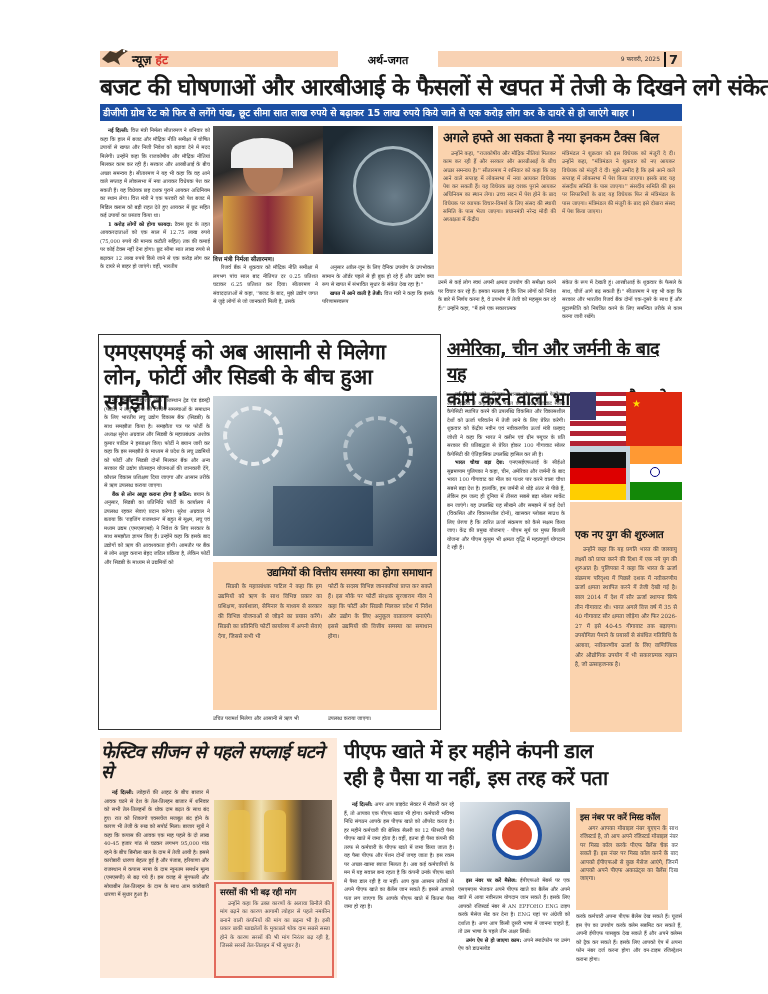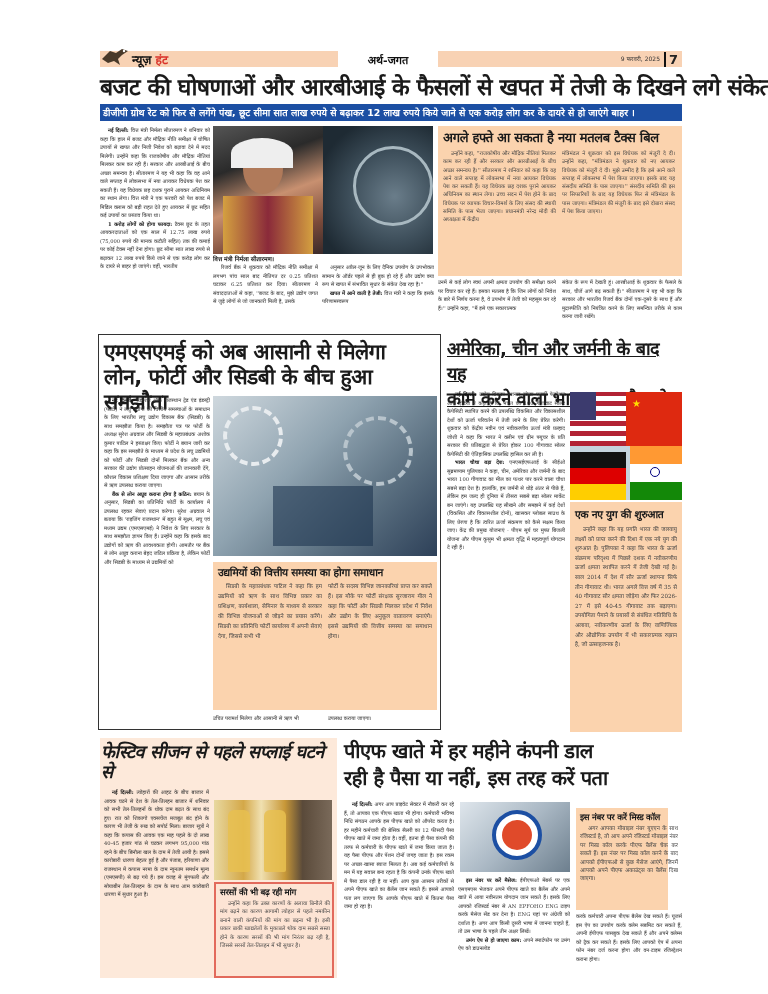--- a/index.html
+++ b/index.html
@@ -50,21 +50,21 @@
       <span class="mh-logo-text"><span>न्यूज़</span> <span class="accent">हंट</span></span>
     </div>
     <div class="mh-center">अर्थ-जगत</div>
     <div class="mh-right">
       <span class="mh-date">9 फरवरी, 2025</span>
       <span class="mh-pageno">7</span>
     </div>
   </div>
 
   <div class="main-headline">बजट की घोषणाओं और आरबीआई के फैसलों से खपत में तेजी के दिखने लगे संकेत</div>
-  <div class="subhead-bar">डीजीपी ग्रोथ रेट को फिर से लगेंगे पंख, छूट सीमा सात लाख रुपये से बढ़ाकर 12 लाख रुपये किये जाने से एक करोड़ लोग कर के दायरे से हो जाएंगे बाहर ।</div>
+  <div class="subhead-bar">डीजीपी ग्रोथ रेट को फिर से लगेंगे पंख, छूट सीमा सात लाख रुपये से बढ़ाकर 15 लाख रुपये किये जाने से एक करोड़ लोग कर के दायरे से हो जाएंगे बाहर ।</div>
 
   <div class="col" style="left:0; top:86px; width:110px; height:202px;">
     <p><span class="lead">नई दिल्ली:</span> <span>वित्त मंत्री निर्मला सीतारमण ने शनिवार को कहा कि हाल में बजट और मौद्रिक नीति समीक्षा में घोषित उपायों से खपत और निजी निवेश को बढ़ावा देने में मदद मिलेगी। उन्होंने कहा कि राजकोषीय और मौद्रिक नीतियां मिलकर काम कर रही हैं। सरकार और आरबीआई के बीच अच्छा समन्वय है। सीतारमण ने यह भी कहा कि वह आने वाले सप्ताह में लोकसभा में नया आयकर विधेयक पेश कर सकती हैं। यह विधेयक छह दशक पुराने आयकर अधिनियम का स्थान लेगा। वित्त मंत्री ने एक फरवरी को पेश बजट में मिडिल क्लास को बड़ी राहत देते हुए आयकर में छूट सहित कई उपायों का प्रस्ताव किया था।</span></p>
     <p><span class="lead">1 करोड़ लोगों को होगा फायदा:</span> <span>टैक्स छूट के तहत आयकरदाताओं को एक साल में 12.75 लाख रुपये (75,000 रुपये की मानक कटौती सहित) तक की कमाई पर कोई टैक्स नहीं देना होगा। छूट सीमा सात लाख रुपये से बढ़ाकर 12 लाख रुपये किये जाने से एक करोड़ लोग कर के दायरे से बाहर हो जाएंगे। वहीं, भारतीय</span></p>
   </div>
 
   <div class="photo" style="left:113px; top:86px; width:110px; height:128px; background: linear-gradient(160deg,#555 0%,#2a2a2a 30%,#c89070 55%,#7a4a3a 80%,#3a2a2a 100%);">
     <div style="position:absolute; left:30px; top:18px; width:40px; height:50px; border-radius:50%; background:#b07a5a;"></div>
     <div style="position:absolute; left:18px; top:12px; width:62px; height:30px; border-radius:50% 50% 0 0; background:#eee;"></div>
     <div style="position:absolute; left:10px; top:70px; width:90px; height:58px; background:linear-gradient(90deg,#d4a040,#8a2a3a,#d4a040);"></div>
@@ -77,21 +77,21 @@
 
   <div class="col" style="left:113px; top:223px; width:105px; height:66px;">
     <p>रिजर्व बैंक ने शुक्रवार को मौद्रिक नीति समीक्षा में लगभग पांच साल बाद नीतिगत दर 0.25 प्रतिशत घटाकर 6.25 प्रतिशत कर दिया। सीतारमण ने संवाददाताओं से कहा, ''बजट के बाद, मुझे उद्योग जगत से जुड़े लोगों से जो जानकारी मिली है, उसके</p>
   </div>
   <div class="col" style="left:222px; top:223px; width:112px; height:66px;">
     <p>अनुसार अप्रैल-जून के लिए दैनिक उपयोग के उपभोक्ता सामान के ऑर्डर पहले से ही बुक हो रहे हैं और उद्योग क्या रूप से खपत में संभावित सुधार के संकेत देख रहा है।''</p>
     <p><span class="lead">खपत में आने वाली है तेजी:</span> <span>वित्त मंत्री ने कहा कि इसके परिणामस्वरूप</span></p>
   </div>
 
   <div class="box-peach" style="left:338px; top:86px; width:244px; height:150px; padding:3px 5px;">
-    <div class="box-title" style="font-size:13px; line-height:18px;">अगले हफ्ते आ सकता है नया मतलब टैक्स बिल</div>
+    <div class="box-title" style="font-size:13px; line-height:18px;">अगले हफ्ते आ सकता है नया इनकम टैक्स बिल</div>
     <div style="display:flex; gap:6px; margin-top:2px;">
       <div class="col" style="position:relative; width:113px; height:124px; font-size:5.4px; line-height:8.3px; color:#444;">
           <p>उन्होंने कहा, ''राजकोषीय और मौद्रिक नीतियां मिलकर काम कर रही हैं और सरकार और आरबीआई के बीच अच्छा समन्वय है।'' सीतारमण ने शनिवार को कहा कि वह आने वाले सप्ताह में लोकसभा में नया आयकर विधेयक पेश कर सकती हैं। यह विधेयक छह दशक पुराने आयकर अधिनियम का स्थान लेगा। उच्च सदन में पेश होने के बाद विधेयक पर व्यापक विचार-विमर्श के लिए संसद की स्थायी समिति के पास भेजा जाएगा। प्रधानमंत्री नरेन्द्र मोदी की अध्यक्षता में केंद्रीय</p>
         </div>
       <div class="col" style="position:relative; width:113px; height:124px; font-size:5.4px; line-height:8.3px; color:#444;">
           <p style="text-indent:0">मंत्रिमंडल ने शुक्रवार को इस विधेयक को मंजूरी दे दी। उन्होंने कहा, ''मंत्रिमंडल ने शुक्रवार को नए आयकर विधेयक को मंजूरी दे दी। मुझे उम्मीद है कि इसे आने वाले सप्ताह में लोकसभा में पेश किया जाएगा। इसके बाद यह संसदीय समिति के पास जाएगा।'' संसदीय समिति की इस पर सिफारिशों के बाद यह विधेयक फिर से मंत्रिमंडल के पास जाएगा। मंत्रिमंडल की मंजूरी के बाद इसे दोबारा संसद में पेश किया जाएगा।</p>
         </div>
     </div>
   </div>
   <div class="col" style="left:338px; top:238px; width:118px; height:50px;">
@@ -110,21 +110,21 @@
     <p><span class="lead">नई दिल्ली:</span> <span>फेडरेशन ऑफ राजस्थान ट्रेड एंड इंडस्ट्री (फोर्टी) ने लघु उद्योगों की वित्तीय समस्याओं के समाधान के लिए भारतीय लघु उद्योग विकास बैंक (सिडबी) के साथ समझौता किया है। समझौता पत्र पर फोर्टी के अध्यक्ष सुरेश अग्रवाल और सिडबी के महाप्रबंधक अशोक कुमार पाटिल ने हस्ताक्षर किए। फोर्टी ने बयान जारी कर कहा कि इस समझौते के माध्यम से प्रदेश के लघु उद्यमियों को फोर्टी और सिडबी दोनों मिलकर बैंक और अन्य सरकार की उद्योग प्रोत्साहन योजनाओं की जानकारी देंगे, कौशल विकास प्रशिक्षण दिया जाएगा और आसान तरीके से ऋण उपलब्ध कराया जाएगा।</span></p>
     <p><span class="lead">बैंक से लोन अप्रूव कराना होगा है कठिन:</span> <span>बयान के अनुसार, सिडबी का प्रतिनिधि फोर्टी के कार्यालय में उपलब्ध रहकर सेवाएं प्रदान करेगा। सुरेश अग्रवाल ने बताया कि 'राइजिंग राजस्थान' में बहुत से सूक्ष्म, लघु एवं मध्यम उद्यम (एमएसएमई) ने निवेश के लिए सरकार के साथ समझौता ज्ञापन किए हैं। उन्होंने कहा कि इसके बाद उद्योगों को ऋण की आवश्यकता होगी। आमतौर पर बैंक से लोन अप्रूव कराना बेहद जटिल प्रक्रिया है, लेकिन फोर्टी और सिडबी के माध्यम से उद्यमियों को</span></p>
   </div>
 
   <div class="photo" style="left:113px; top:356px; width:224px; height:160px; background: linear-gradient(135deg,#cfd8de 0%,#8fa3b0 40%,#5a6f80 70%,#2d4058 100%);">
     <div style="position:absolute; left:10px; top:10px; width:60px; height:60px; border-radius:50%; border:4px dashed #e8ecef;"></div>
     <div style="position:absolute; left:130px; top:20px; width:70px; height:70px; border-radius:50%; border:4px dashed #b8c4cc;"></div>
     <div style="position:absolute; left:60px; top:90px; width:100px; height:60px; background:#1e3550; opacity:.6;"></div>
   </div>
   <div class="box-peach" style="left:113px; top:522px; width:224px; height:148px; padding:3px 5px;">
-    <div class="box-title" style="font-size:10.5px; text-align:left; line-height:14px;">उद्यमियों की वित्तीय समस्या का होगा समाधान</div>
+    <div class="box-title" style="font-size:10.5px; text-align:right; line-height:14px;">उद्यमियों की वित्तीय समस्या का होगा समाधान</div>
     <div style="display:flex; gap:6px; margin-top:2px;">
       <div class="col" style="position:relative; width:104px; height:122px; font-size:5.6px; line-height:10px; color:#444;">
           <p>सिडबी के महाप्रबंधक पाटिल ने कहा कि हम उद्यमियों को ऋण के साथ विभिन्न प्रकार का प्रशिक्षण, कार्यशाला, सेमिनार के माध्यम से सरकार की विभिन्न योजनाओं से जोड़ने का प्रयास करेंगे। सिडबी का प्रतिनिधि फोर्टी कार्यालय में अपनी सेवाएं देगा, जिससे सभी भी</p>
         </div>
       <div class="col" style="position:relative; width:104px; height:122px; font-size:5.6px; line-height:10px; color:#444;">
           <p style="text-indent:0">फोर्टी के सदस्य विभिन्न जानकारियां प्राप्त कर सकते हैं। इस मौके पर फोर्टी संरक्षक सुरजाराम मील ने कहा कि फोर्टी और सिडबी मिलकर प्रदेश में निवेश और उद्योग के लिए अनुकूल वातावरण बनाएंगे। इससे उद्यमियों की वित्तीय समस्या का समाधान होगा।</p>
         </div>
     </div>
   </div>
   <div class="col" style="left:113px; top:674px; width:110px; height:10px;">उचित परामर्श मिलेगा और आसानी से ऋण भी</div>
@@ -142,21 +142,21 @@
   <div class="photo" style="left:470px; top:352px; width:112px; height:108px; background:#c5d3dd;">
     <div style="position:absolute; left:0; top:0; width:56px; height:54px; background:repeating-linear-gradient(0deg,#b22234 0 5px,#fff 5px 10px);"></div>
     <div style="position:absolute; left:0; top:0; width:26px; height:28px; background:#3c3b6e;"></div>
     <div style="position:absolute; left:56px; top:0; width:56px; height:54px; background:#de2910;"></div>
     <div style="position:absolute; left:62px; top:6px; color:#ffde00; font-size:10px;">★</div>
     <div style="position:absolute; left:0; top:60px; width:56px; height:48px; background:linear-gradient(180deg,#111 0 33%,#dd0000 33% 66%,#ffce00 66%);"></div>
     <div style="position:absolute; left:60px; top:54px; width:52px; height:54px; background:linear-gradient(180deg,#ff9933 0 33%,#fff 33% 66%,#138808 66%);"></div>
     <div style="position:absolute; left:80px; top:75px; width:10px; height:10px; border-radius:50%; border:1px solid #000080;"></div>
   </div>
   <div class="box-peach" style="left:470px; top:462px; width:112px; height:230px; padding:4px 5px;">
-    <div class="box-title" style="font-size:10.5px; line-height:16px;">एक नए युग की शुरुआत</div>
+    <div class="box-title" style="font-size:10.5px; line-height:16px;margin-top:20px;">एक नए युग की शुरुआत</div>
     <div class="col" style="position:relative; width:102px; height:200px; font-size:5.6px; line-height:9.6px; color:#444; margin-top:3px;">
         <p>उन्होंने कहा कि यह प्रगति भारत की जलवायु लक्ष्यों को प्राप्त करने की दिशा में एक नये युग की शुरुआत है। पुलिपका ने कहा कि भारत के ऊर्जा संक्रमण परिदृश्य में पिछले दशक में नवीकरणीय ऊर्जा क्षमता स्थापित करने में तेजी देखी गई है। साल 2014 में देश में सौर ऊर्जा स्थापना सिर्फ तीन गीगावाट थी। भारत अगले वित्त वर्ष में 35 से 40 गीगावाट सौर क्षमता जोड़ेगा और फिर 2026-27 में इसे 40-45 गीगावाट तक बढ़ाएगा। उपयोगिता पैमाने के प्रयासों से संबंधित गतिविधि के अलावा, नवीकरणीय ऊर्जा के लिए वाणिज्यिक और औद्योगिक उपयोग में भी सकारात्मक रुझान है, जो उत्साहजनक है।</p>
       </div>
   </div>
 
   <div class="box-peach" style="left:0; top:698px; width:237px; height:240px; background:#fde9da;"></div>
   <div class="big-head" style="left:1px; top:702px; width:232px; font-size:18px; line-height:20px;font-style:italic;">
     <div>फेस्टिव सीजन से पहले सप्लाई घटने से</div>
   </div>
   <div class="col" style="left:4px; top:748px; width:105px; height:185px;">

